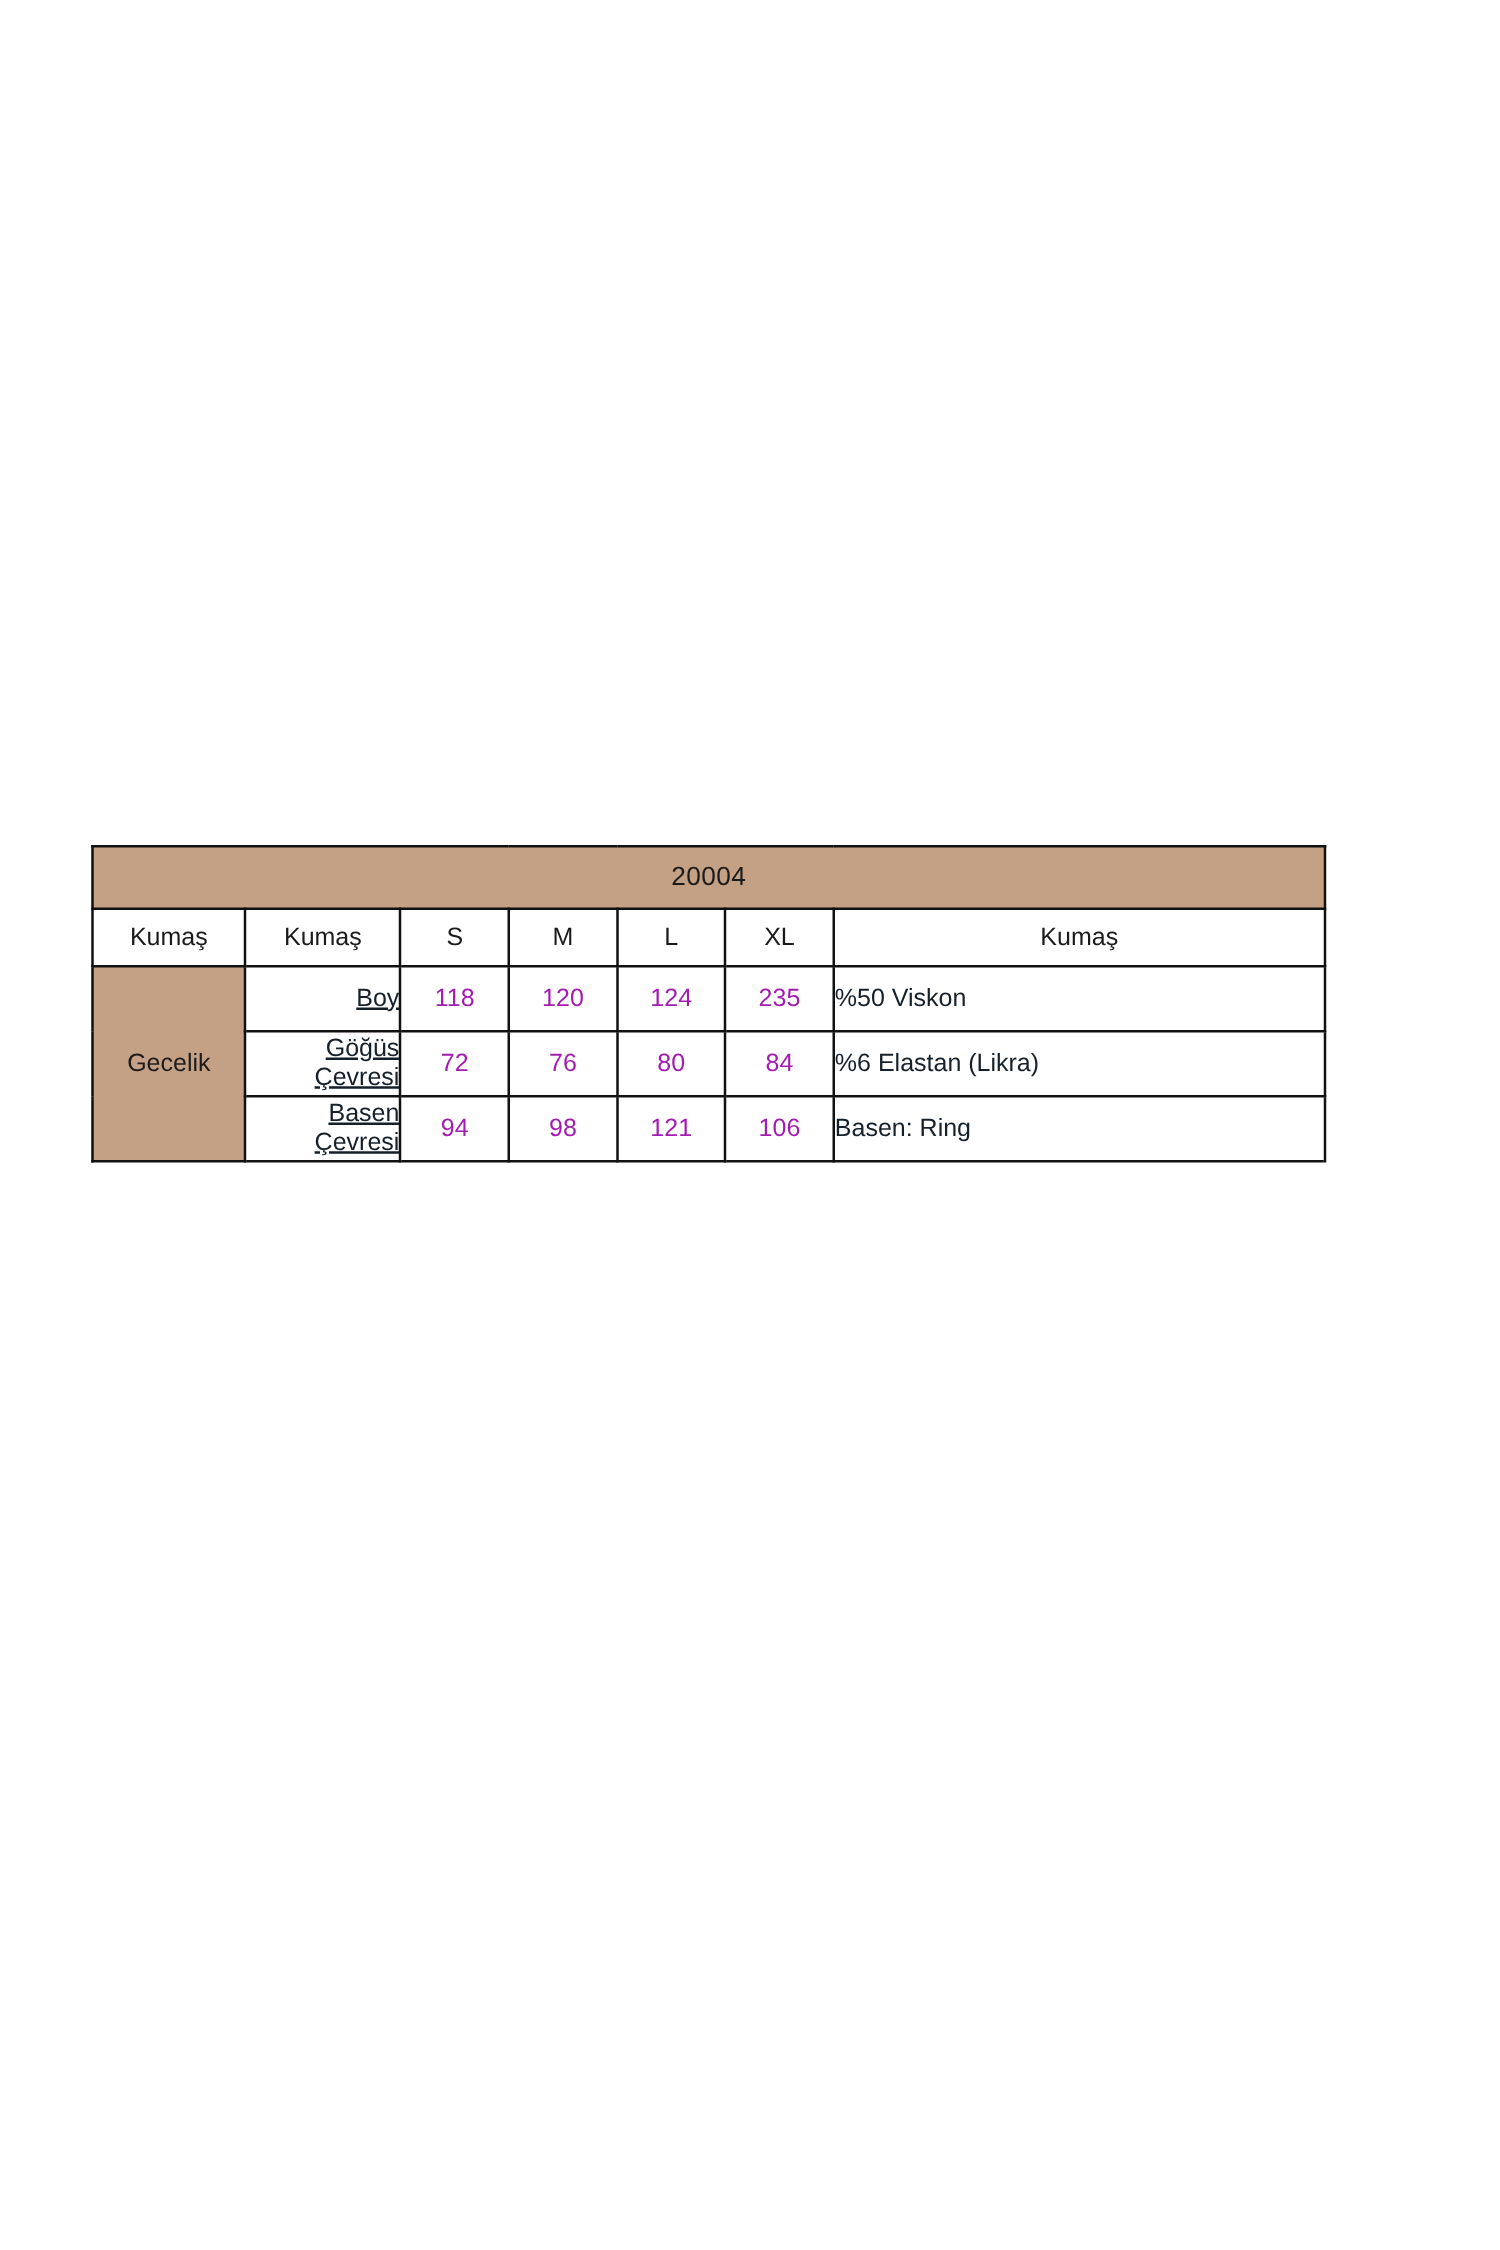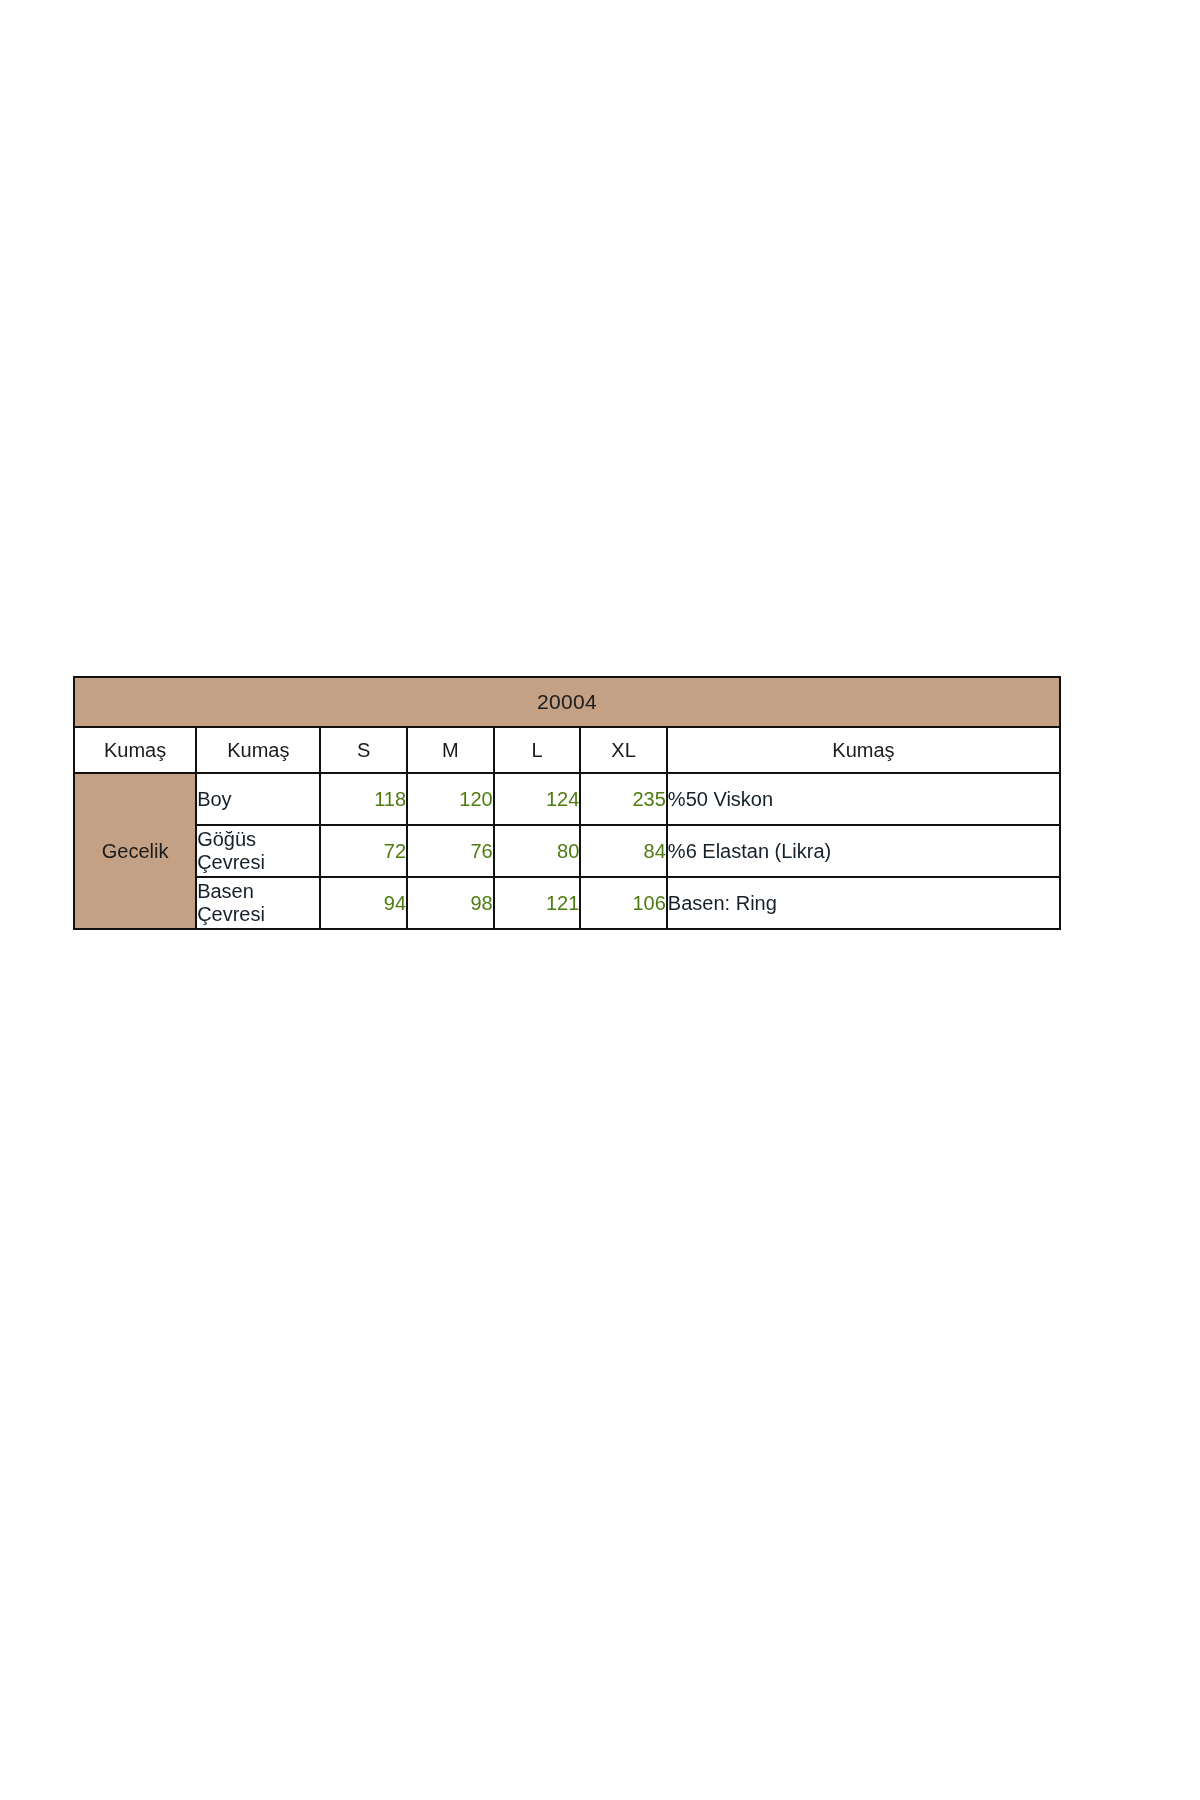--- a/index.html
+++ b/index.html
@@ -69,31 +69,32 @@
     background: #c4a084;
     text-align: center;
     font-size: 20px;
     font-weight: bold;
     color: #1b1b1b;
   }
 
   .meas-cell {
     background: #ffffff;
     height: 50px;
-    text-align: left;
+    text-align: right;
     padding-left: 7px;
     font-size: 20px;
     color: #15202b;
+    text-decoration: underline;
   }
 
   .val-cell {
     background: #ffffff;
-    text-align: right;
+    text-align: center;
     font-size: 20px;
-    color: #4d7c0f;
+    color: #a21caf;
   }
 
   .fabric-cell {
     background: #ffffff;
     text-align: left;
     padding: 6px 0 6px 7px;
     font-size: 20px;
     color: #15202b;
     border-left: 2px solid #111111;
     border-top: none;

